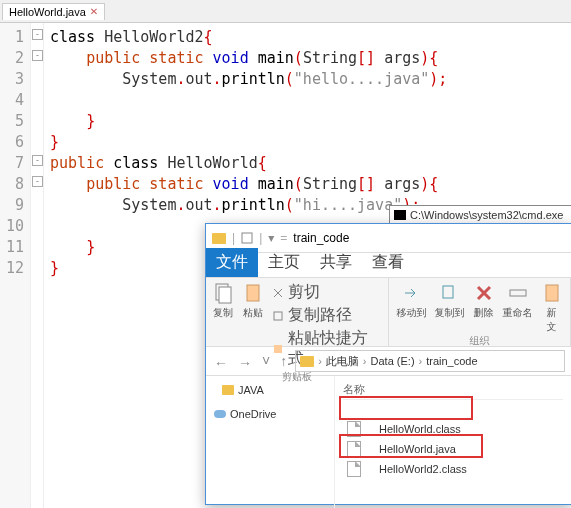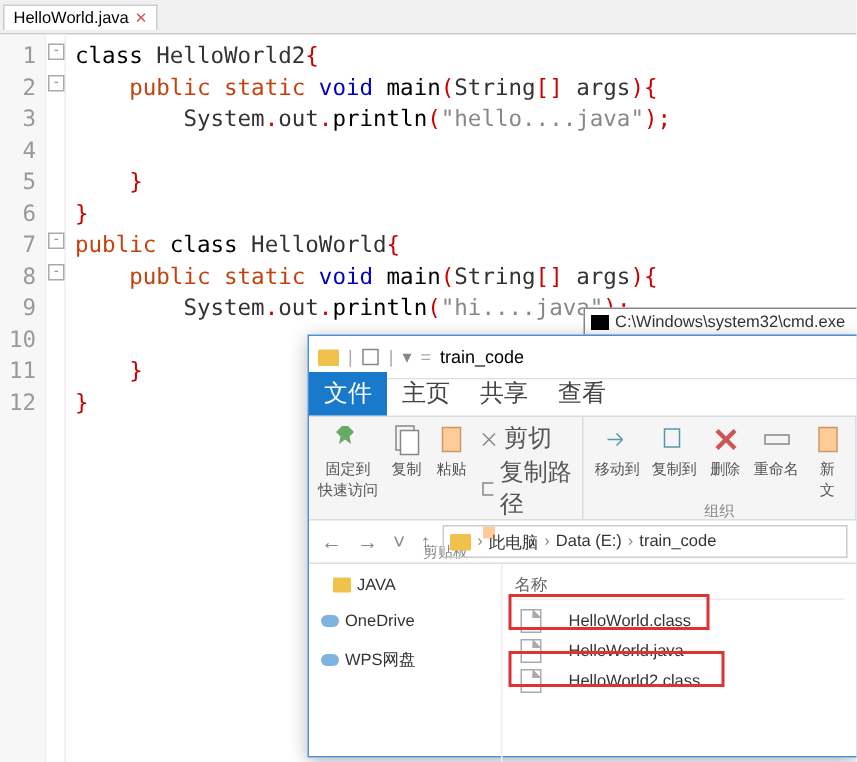--- a/index.html
+++ b/index.html
@@ -37,21 +37,21 @@
 .exp-nav{height:28px;display:flex;align-items:center;gap:6px;padding:0 6px;border-bottom:1px solid #ddd}
 .navbtn{color:#888;font-size:14px;padding:0 2px}
 .addr{flex:1;border:1px solid #ccc;height:20px;display:flex;align-items:center;gap:4px;padding:0 4px;font-size:11px;color:#333}
 .addr .sep{color:#888}
 .exp-body{display:flex;height:calc(100% - 28px - 24px - 68px - 28px)}
 .tree{width:120px;border-right:1px solid #eee;padding:6px 4px;font-size:11px;color:#333}
 .tree-item{display:flex;align-items:center;gap:4px;padding:2px 0 2px 12px}
 .tree-folder{width:12px;height:10px;background:#f0c14b;border-radius:1px}
 .cloud-ico{width:12px;height:8px;background:#7fb3e0;border-radius:4px}
 .files{flex:1;padding:6px 8px;font-size:11px;color:#333;position:relative}
-.files-header{color:#666;border-bottom:1px solid #eee;padding-bottom:2px;margin-bottom:4px}
+.files-header{color:#666;border-bottom:1px solid #eee;padding-bottom:2px;margin-bottom:19px}
 .file-row{display:flex;align-items:center;gap:18px;padding:2px 4px}
 .file-ico{width:12px;height:14px;border:1px solid #aaa;background:#fff;position:relative}
 .file-ico::after{content:"";position:absolute;right:-1px;top:-1px;border:3px solid transparent;border-left-color:#aaa;border-bottom-color:#aaa}
 .highlight-box{position:absolute;border:2px solid #d33;pointer-events:none}
 .cmd-title{position:absolute;left:389px;top:205px;width:180px;height:17px;background:#fff;border:1px solid #888;font-family:"Segoe UI",sans-serif;font-size:11px;display:flex;align-items:center;gap:4px;padding:0 4px;color:#333}
 .cmd-ico{width:12px;height:10px;background:#000;display:inline-block}
 </style>
 </head>
 <body>
 
@@ -105,27 +105,20 @@
   </div>
   <div class="exp-ribbon-tabs">
     <div class="rtab active">文件</div>
     <div class="rtab">主页</div>
     <div class="rtab">共享</div>
     <div class="rtab">查看</div>
   </div>
   <div class="exp-ribbon">
     <div class="rgroup" style="flex:0 0 170px">
       <div class="icons">
-        <div class="ricon">
-            <svg>
-              <path d="M11 2l4 4-3 3 1 5-4-3-4 3 1-5-3-3 4-4z" fill="#6a6"></path>
-            </svg>
-            <span style="white-space:pre;text-align:center">固定到
-快速访问</span>
-          </div>
         <div class="ricon">
             <svg>
               <rect x="4" y="2" width="12" height="16" fill="none" stroke="#888"></rect>
               <rect x="7" y="5" width="12" height="16" fill="#fff" stroke="#888"></rect>
             </svg>
             <span>复制</span>
           </div>
         <div class="ricon">
             <svg>
               <rect x="5" y="3" width="12" height="16" fill="#fc9" stroke="#c96"></rect>
@@ -142,20 +135,21 @@
           <div class="rsmall">
               <svg>
                 <rect x="2" y="2" width="8" height="8" fill="none" stroke="#888"></rect>
               </svg>
               <span>复制路径</span>
             </div>
           <div class="rsmall">
               <svg>
                 <rect x="2" y="2" width="8" height="8" fill="#fc9"></rect>
               </svg>
+              <span>粘贴快捷方式</span>
             </div>
         </div>
       </div>
       <div class="rgroup-label">剪贴板</div>
     </div>
     <div class="rgroup" style="flex:1">
       <div class="icons">
         <div class="ricon">
             <svg>
               <path d="M4 11h10m0 0l-4-4m4 4l-4 4" stroke="#59a" fill="none"></path>
@@ -211,24 +205,20 @@
       <div class="tree-item">
           <span class="tree-folder"></span>
           <span>JAVA</span>
         </div>
       <div style="height:8px"></div>
       <div class="tree-item" style="padding-left:4px">
           <span class="cloud-ico"></span>
           <span>OneDrive</span>
         </div>
       <div style="height:8px"></div>
-      <div class="tree-item" style="padding-left:4px">
-          <span class="cloud-ico"></span>
-          <span>WPS网盘</span>
-        </div>
     </div>
     <div class="files">
       <div class="files-header">名称</div>
       <div class="file-row">
           <span class="file-ico"></span>
           <span>HelloWorld.class</span>
         </div>
       <div class="file-row">
           <span class="file-ico"></span>
           <span>HelloWorld.java</span>

